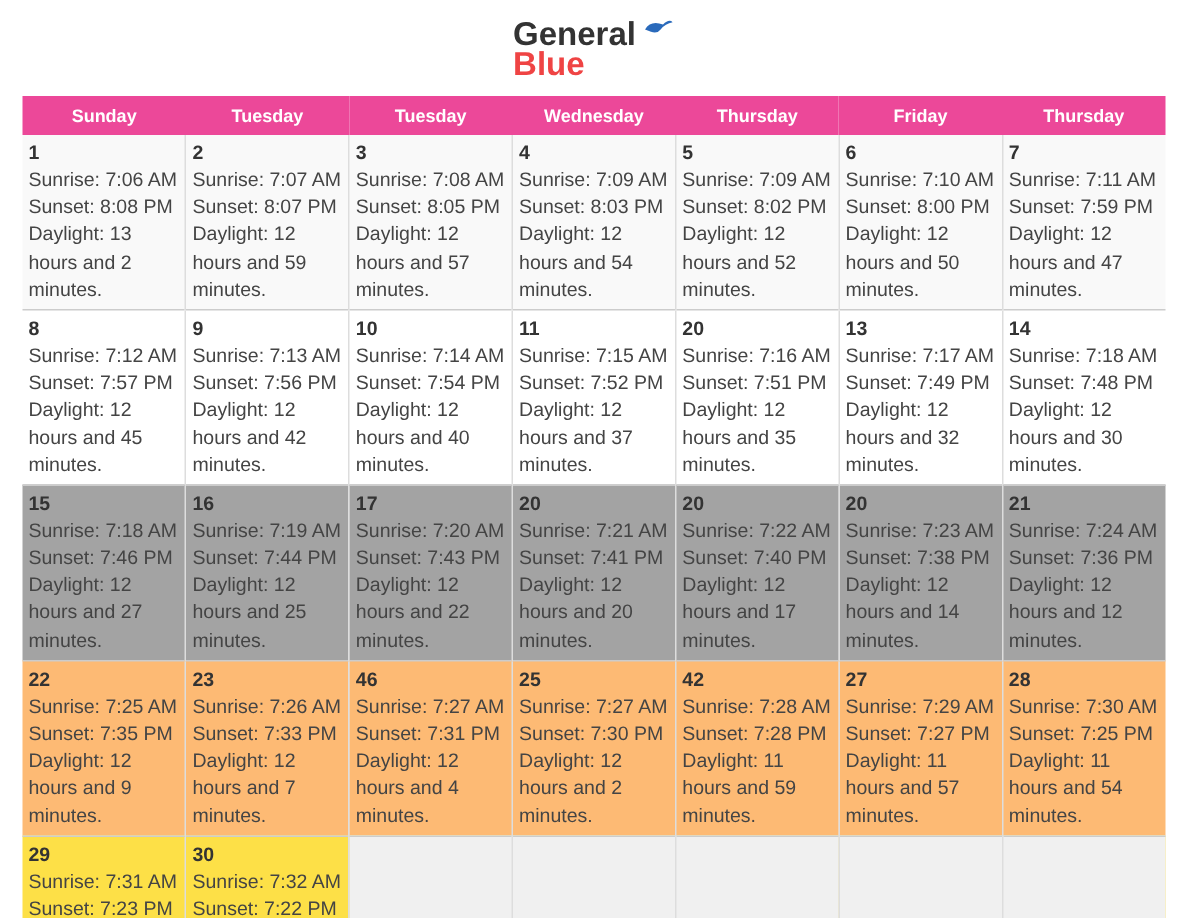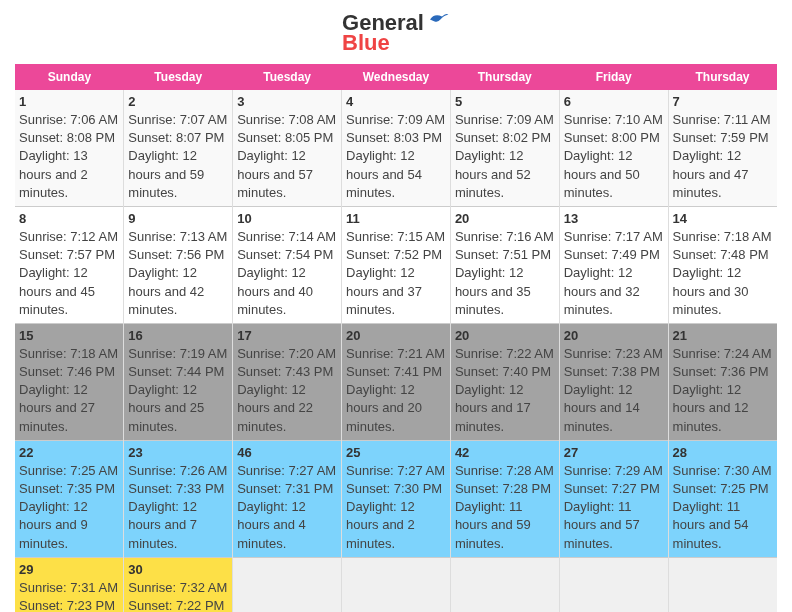--- a/index.html
+++ b/index.html
@@ -197,21 +197,21 @@
         </td>
         <td>
           <span class="day-num">20</span>
           <div class="day-info">Sunrise: 7:23 AM<br>Sunset: 7:38 PM<br>Daylight: 12 hours and 14 minutes.</div>
         </td>
         <td>
           <span class="day-num">21</span>
           <div class="day-info">Sunrise: 7:24 AM<br>Sunset: 7:36 PM<br>Daylight: 12 hours and 12 minutes.</div>
         </td>
       </tr>
-      <tr style="background-color: #7dd3fc;">
+      <tr style="background-color: #fdba74;">
         <td>
           <span class="day-num">22</span>
           <div class="day-info">Sunrise: 7:25 AM<br>Sunset: 7:35 PM<br>Daylight: 12 hours and 9 minutes.</div>
         </td>
         <td>
           <span class="day-num">23</span>
           <div class="day-info">Sunrise: 7:26 AM<br>Sunset: 7:33 PM<br>Daylight: 12 hours and 7 minutes.</div>
         </td>
         <td>
           <span class="day-num">46</span>

